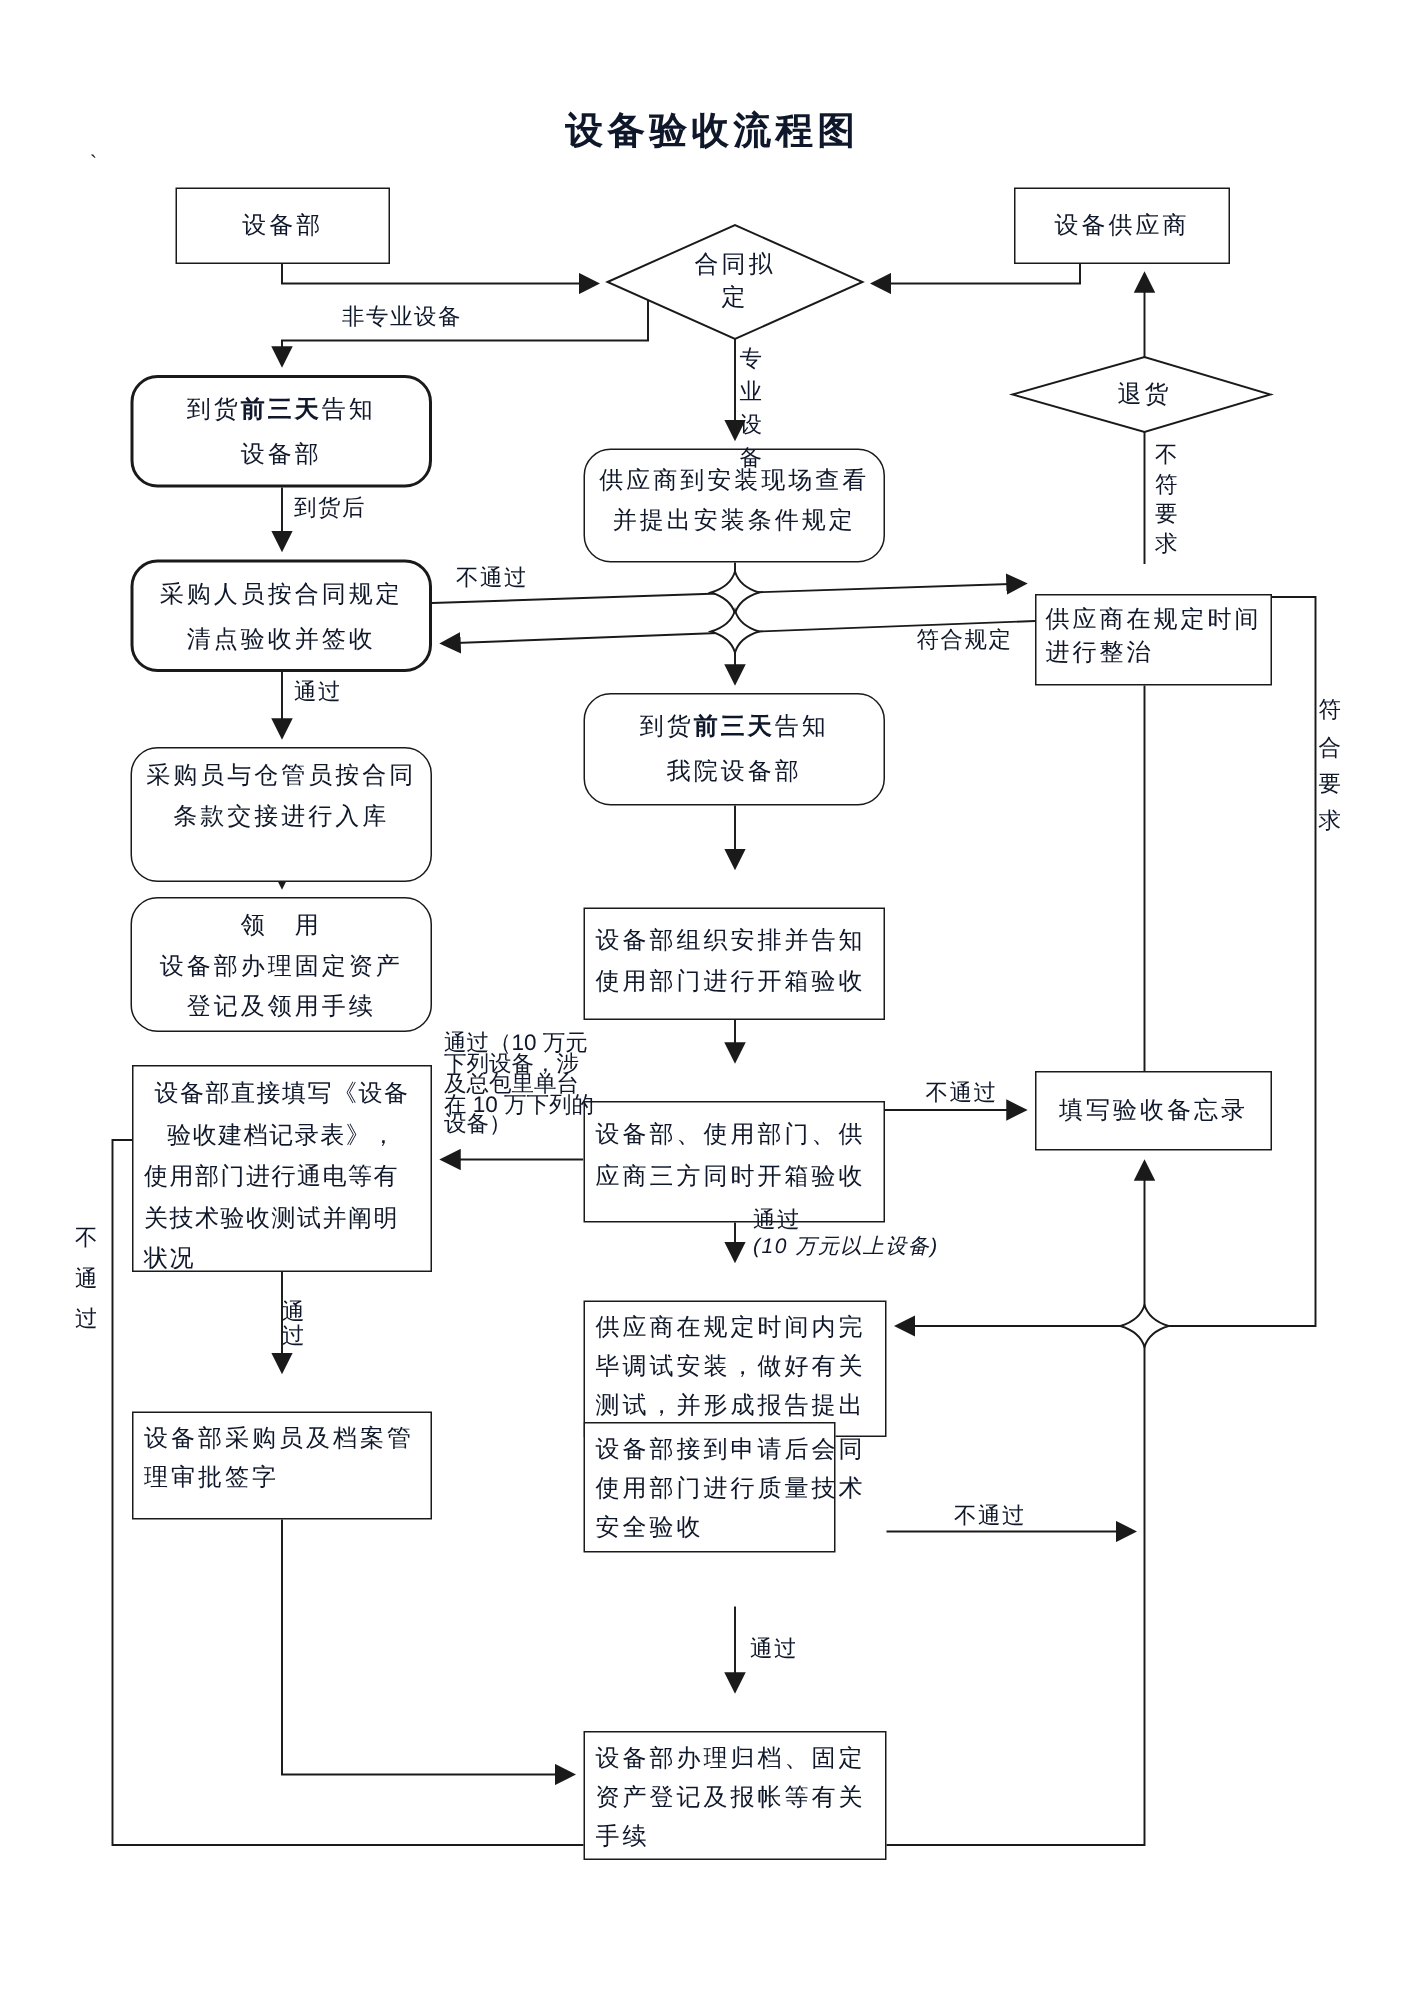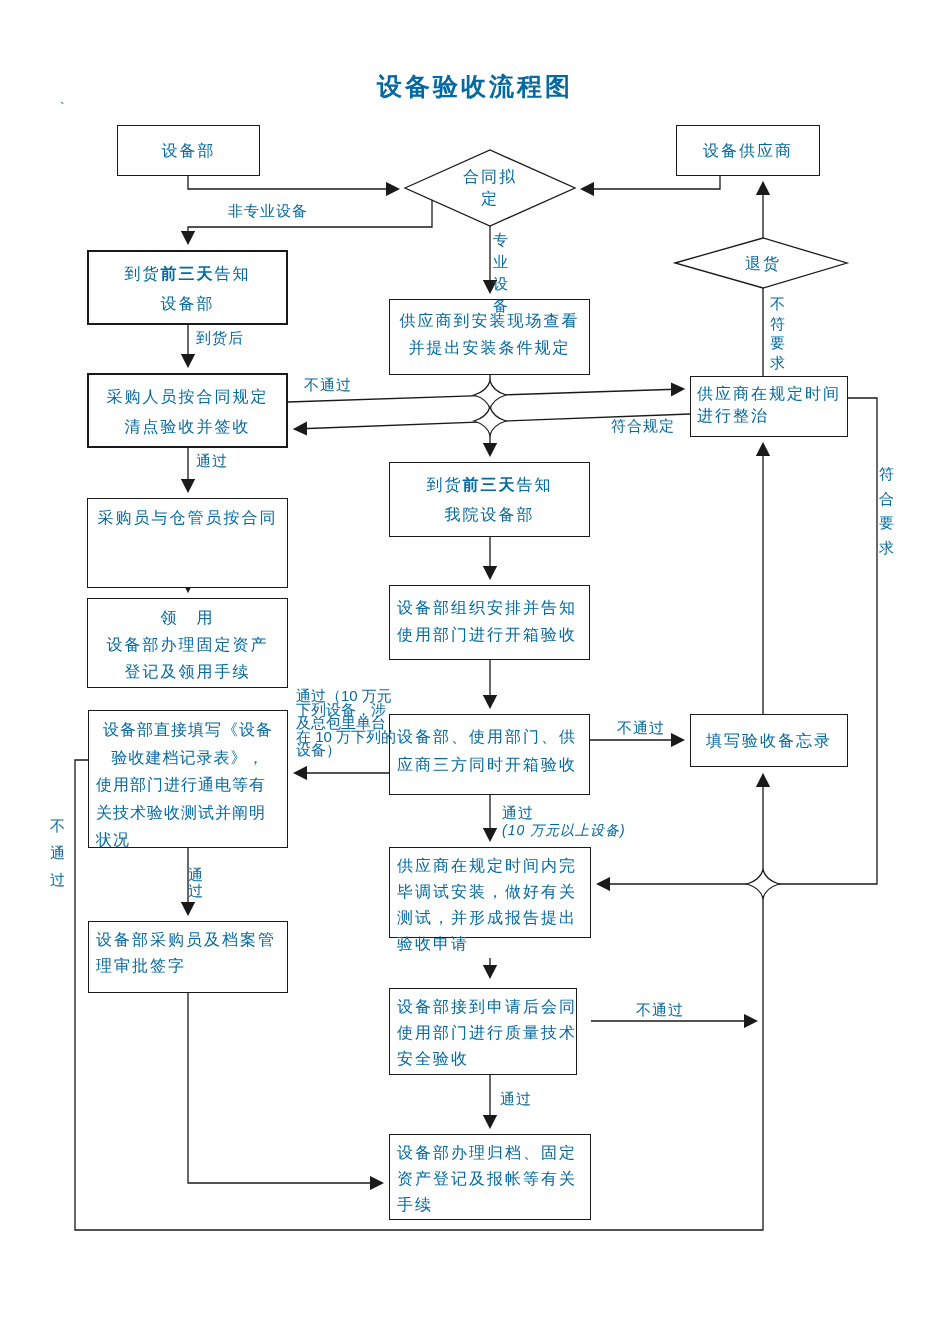--- a/index.html
+++ b/index.html
@@ -1,26 +1,26 @@
 <!DOCTYPE html>
 <html><head>
 <meta charset="utf-8">
 <style>
   html,body{margin:0;padding:0;background:#fff;}
   #page{
     position:relative;width:950px;height:1344px;background:#ffffff;
-    font-family:"Liberation Sans","DejaVu Sans",sans-serif;color:#0369a1;overflow:hidden;
+    font-family:"Liberation Sans","DejaVu Sans",sans-serif;color:#0f172a;overflow:hidden;
   }
   #connectors{position:absolute;left:0;top:0;width:950px;height:1344px;}
   .box{
     position:absolute;background:#fff;border:1.4px solid #1a1a1a;box-sizing:border-box;
     font-size:16px;letter-spacing:2px;line-height:27px;
   }
-  .box.center{text-align:center;}
-  .box.left{text-align:left;}
+  .box.center{text-align:center;border-radius:18px;}
+  .box.left{text-align:left;margin-top:20px;}
   .box.vcenter{display:flex;align-items:center;justify-content:center;}
   .bline{white-space:nowrap;}
   .dtext{position:absolute;text-align:center;font-size:16px;letter-spacing:2px;line-height:22px;}
   .lbl{position:absolute;font-size:15px;letter-spacing:1px;white-space:nowrap;}
   .vlbl{position:absolute;width:17px;word-break:break-all;text-align:center;font-size:15px;}
   .note{position:absolute;font-size:15px;line-height:13.6px;letter-spacing:0;}
   .note .bline{white-space:nowrap;}
   #title{position:absolute;left:30px;top:70px;width:890px;text-align:center;
          font-size:25px;font-weight:bold;letter-spacing:3px;}
   #stray{position:absolute;left:60px;top:100px;font-size:14px;}
@@ -122,20 +122,21 @@
     <div class="bline">设备部</div>
   </div>
 
   <div class="box center" style="left:87px;top:373px;width:201px;height:75px;padding-top:7px;line-height:30px;border-width:2px;">
     <div class="bline">采购人员按合同规定</div>
     <div class="bline">清点验收并签收</div>
   </div>
 
   <div class="box center" style="left:87px;top:498px;width:201px;height:90px;padding-top:5px;">
     <div class="bline">采购员与仓管员按合同</div>
+    <div class="bline">条款交接进行入库</div>
   </div>
 
   <div class="box center" style="left:87px;top:598px;width:201px;height:90px;padding-top:5px;">
     <div class="bline">领　用</div>
     <div class="bline">设备部办理固定资产</div>
     <div class="bline">登记及领用手续</div>
   </div>
 
   <div class="box" style="left:88px;top:710px;width:200px;height:138px;padding-top:5px;line-height:27.5px;letter-spacing:1px;">
     <div class="bline" style="text-align:center;">设备部直接填写《设备</div>
@@ -179,21 +180,21 @@
     <span class="bline">填写验收备忘录</span>
   </div>
 
   <div class="box left" style="left:389px;top:847px;width:202px;height:91px;padding:5px 0 0 7px;line-height:26px;">
     <div class="bline">供应商在规定时间内完</div>
     <div class="bline">毕调试安装，做好有关</div>
     <div class="bline">测试，并形成报告提出</div>
     <div class="bline">验收申请</div>
   </div>
 
-  <div class="box left" style="left:389px;top:988px;width:188px;height:87px;padding:5px 0 0 7px;line-height:26px;">
+  <div class="box left" style="left:389px;top:928px;width:168px;height:87px;padding:5px 0 0 7px;line-height:26px;">
     <div class="bline">设备部接到申请后会同</div>
     <div class="bline">使用部门进行质量技术</div>
     <div class="bline">安全验收</div>
   </div>
 
   <div class="box left" style="left:389px;top:1134px;width:202px;height:86px;padding:5px 0 0 7px;line-height:26px;">
     <div class="bline">设备部办理归档、固定</div>
     <div class="bline">资产登记及报帐等有关</div>
     <div class="bline">手续</div>
   </div>

